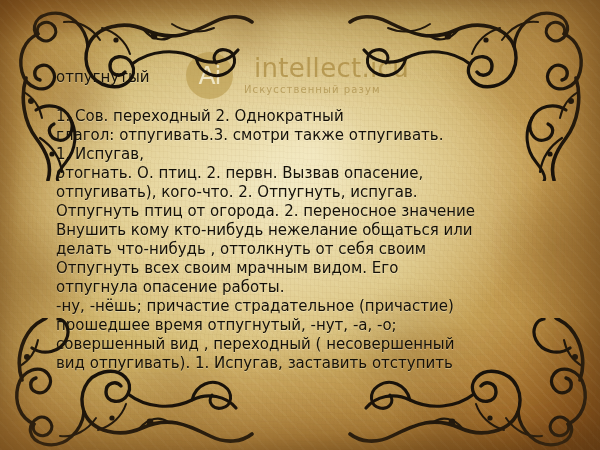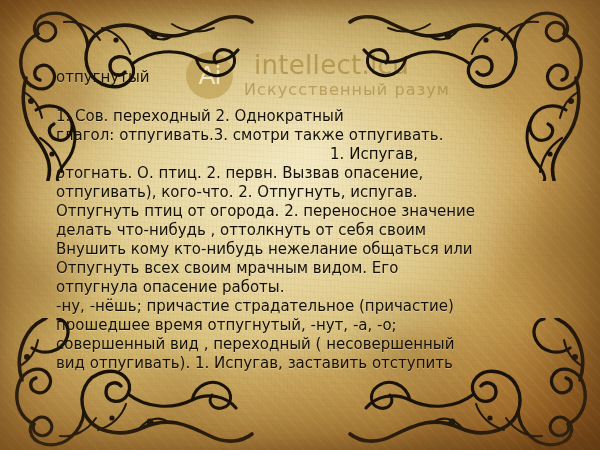--- a/index.html
+++ b/index.html
@@ -91,21 +91,21 @@
   #wm-title {
     font-family: "DejaVu Sans", sans-serif;
     font-size: 26px;
     color: rgba(170,138,62,0.72);
     letter-spacing: 0.3px;
     line-height: 1;
     margin-left: 12px;
   }
   #wm-sub {
     font-family: "DejaVu Sans", sans-serif;
-    font-size: 16px;
+    font-size: 10px;
     color: rgba(160,130,60,0.60);
     letter-spacing: 1.1px;
     line-height: 1;
     margin-top: 4px;
     margin-left: 2px;
   }
 
   
   #content {
     position: absolute;
@@ -116,40 +116,40 @@
     line-height: 19px;
     text-shadow: 0 1px 0 rgba(255,250,225,0.35);
   }
   #headword {
     font-size: 15px;
     line-height: 19px;
     margin-bottom: 20px;
   }
   .para { margin: 0; }
   .para + .para { margin-top: 0; }
-  .indent-right { text-align: right; padding-right: 138px; margin-left: 15px; }
+  .indent-right { padding-right: 138px; }
 </style>
 </head>
 <body>
 
 <div id="page">
 
   <div id="grain"></div>
   <div id="stains"></div>
 
   <div id="content">
     <div id="headword">отпугнутый</div>
     <p class="para">1. Сов.   переходный 2. Однократный</p>
     <p class="para">глагол: отпугивать.3.   смотри  также отпугивать.</p>
     <p class="para indent-right">1. Испугав,</p>
     <p class="para">отогнать. О. птиц. 2. первн. Вызвав опасение,</p>
     <p class="para">отпугивать), кого-что. 2. Отпугнуть, испугав.</p>
     <p class="para">Отпугнуть птиц от огорода. 2.  переносное значение</p>
+    <p class="para"> Внушить кому кто-нибудь нежелание общаться или</p>
     <p class="para">делать  что-нибудь , оттолкнуть от себя своим</p>
-    <p class="para"> Внушить кому кто-нибудь нежелание общаться или</p>
     <p class="para">Отпугнуть всех своим мрачным видом. Его</p>
     <p class="para">отпугнула опасение работы.</p>
     <p class="para"> -ну, -нёшь;  причастие    страдательное (причастие)</p>
     <p class="para">прошедшее время  отпугнутый, -нут, -а, -о;</p>
     <p class="para">совершенный вид ,  переходный  ( несовершенный</p>
     <p class="para">вид  отпугивать). 1. Испугав, заставить отступить</p>
   </div>
 
   <div id="watermark">
     <div id="wm-badge">

